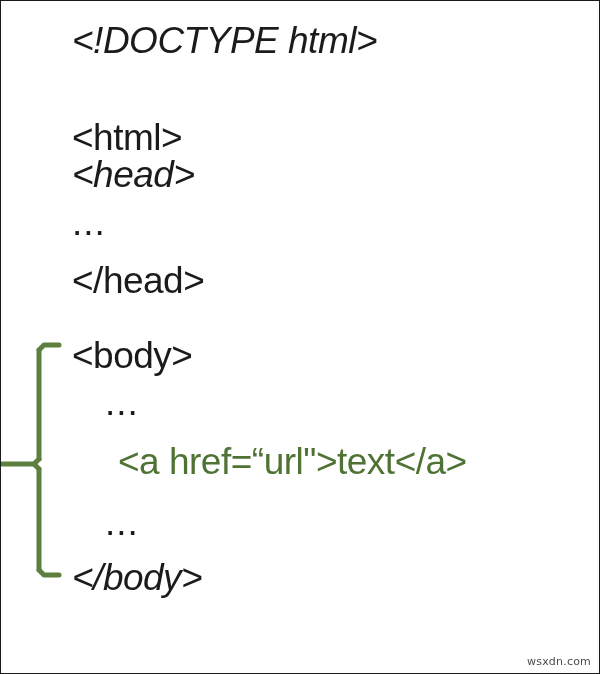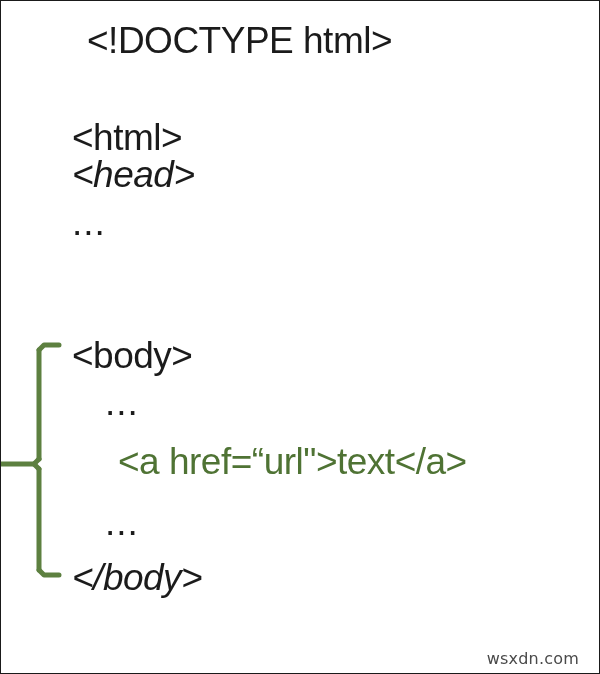--- a/index.html
+++ b/index.html
@@ -41,21 +41,21 @@
   .code-line.green {
     color: #4f7334;
   }
 
   .code-line.ellipsis {
     font-size: 37px;
     letter-spacing: 1px;
   }
 
   
-  .l-doctype   { left: 86px;  top: 21px;  }
+  .l-doctype   { left: 71px;  top: 21px; font-style: italic;  }
   .l-html-open { left: 71px;  top: 81px; margin-top: 37px;  }
   .l-head-open { left: 71px;  top: 155px; font-style: italic; }
   .l-dots-head { left: 71px;  top: 203px; }
   .l-head-close{ left: 71px;  top: 261px; }
   .l-body-open { left: 71px;  top: 336px; }
   .l-dots-1    { left: 104px; top: 383px; }
   .l-anchor    { left: 117px; top: 442px; }
   .l-dots-2    { left: 104px; top: 503px; }
   .l-body-close{ left: 71px;  top: 558px; font-style: italic; }
   .l-html-close{ left: 71px;  top: 618px; }
@@ -71,43 +71,44 @@
   }
   .bracket svg {
     display: block;
     width: 66px;
     height: 248px;
   }
 
   
   .watermark {
     position: absolute;
-    right: 20px;
+    right: 8px;
     bottom: 5px;
     font-family: "DejaVu Sans", sans-serif;
-    font-size: 16px;
+    font-size: 11px;
     color: #4a4a4a;
     letter-spacing: 0.2px;
   }
 </style>
 </head>
 <body>
 
 <div id="page">
 
   <div class="code-listing">
 
     <div class="code-line l-doctype">&lt;!DOCTYPE html&gt;</div>
 
     <div class="code-line l-html-open">&lt;html&gt;</div>
 
     <div class="code-line l-head-open">&lt;head&gt;</div>
 
     <div class="code-line ellipsis l-dots-head">...</div>
 
+    <div class="code-line l-head-close">&lt;/head&gt;</div>
 
     <div class="code-line l-body-open">&lt;body&gt;</div>
 
     <div class="code-line ellipsis l-dots-1">...</div>
 
     <div class="code-line green l-anchor">&lt;a href=“url"&gt;text&lt;/a&gt;</div>
 
     <div class="code-line ellipsis l-dots-2">...</div>
 
     <div class="code-line l-body-close">&lt;/body&gt;</div>

